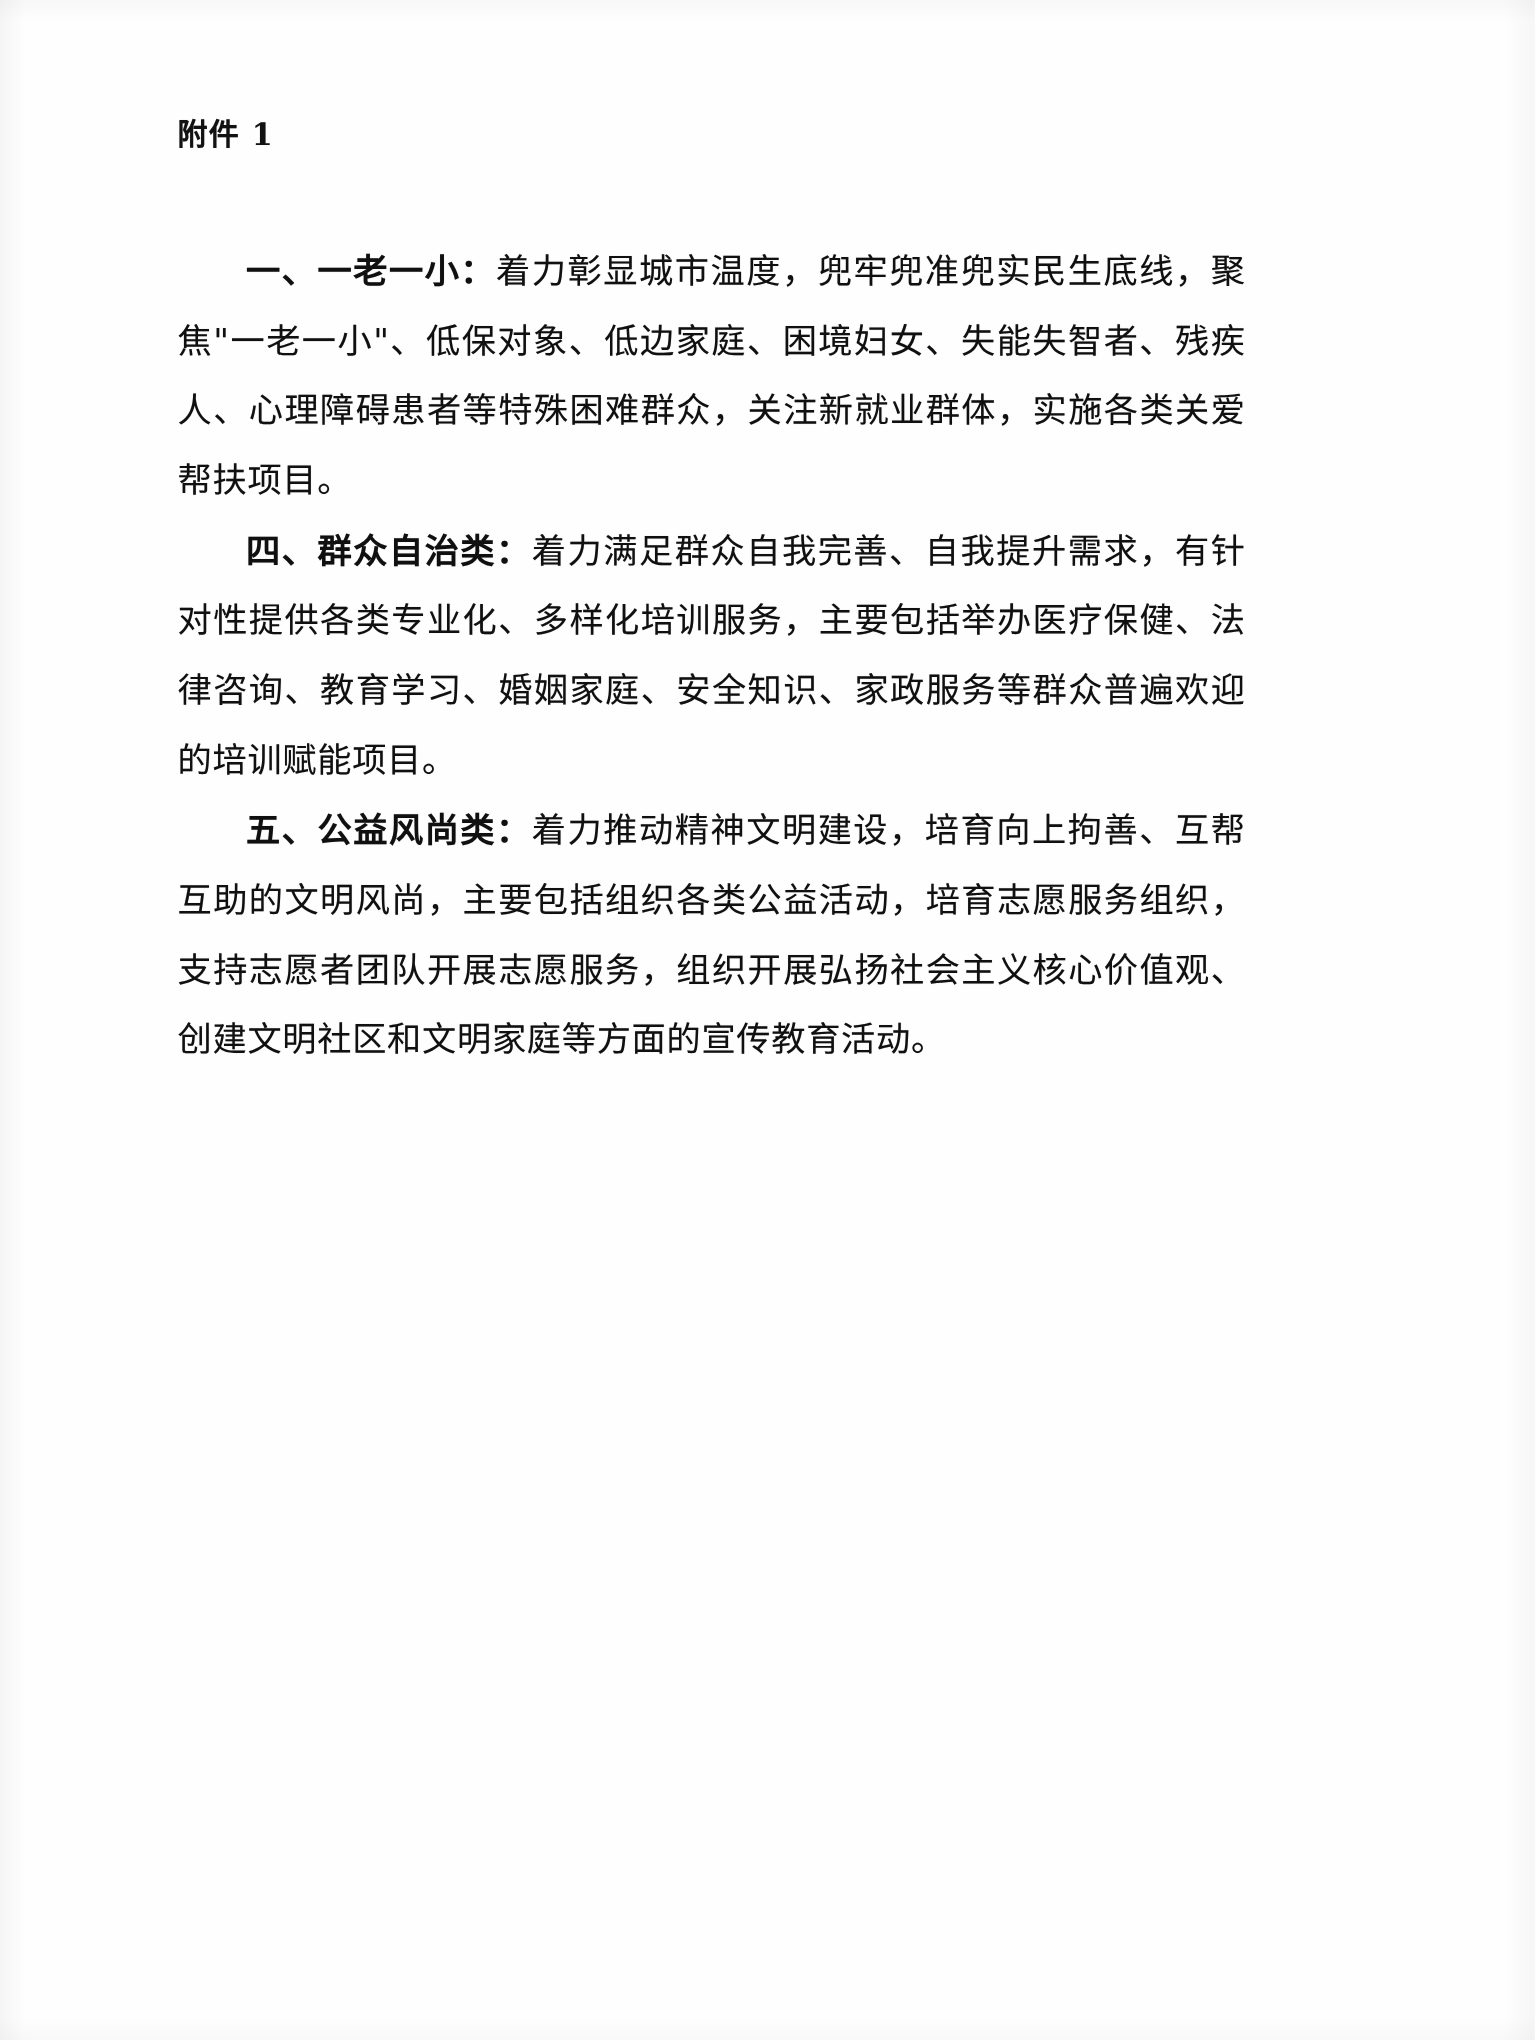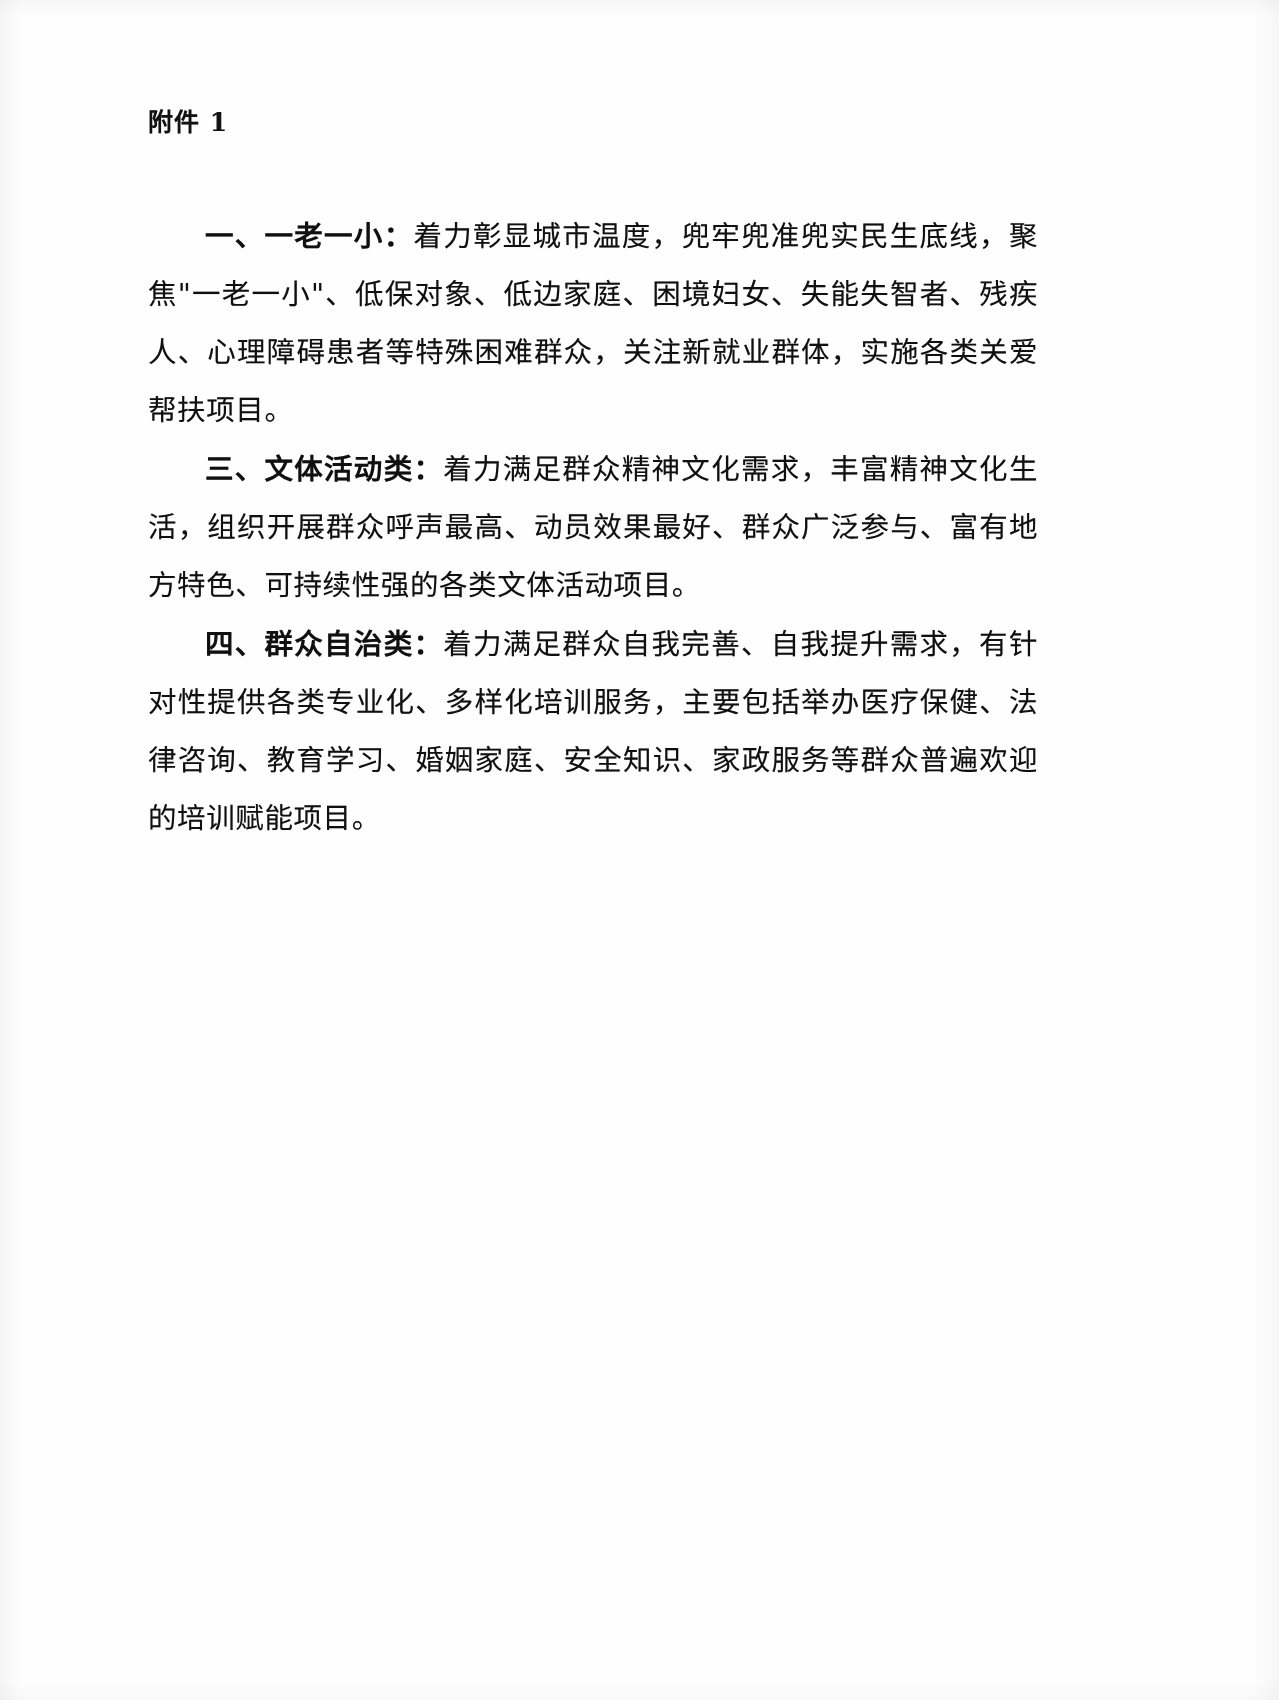--- a/index.html
+++ b/index.html
@@ -24,21 +24,21 @@
       linear-gradient(to right, rgba(0,0,0,0.035) 0px, rgba(0,0,0,0) 22px),
       linear-gradient(to left, rgba(0,0,0,0.030) 0px, rgba(0,0,0,0) 26px),
       linear-gradient(to bottom, rgba(0,0,0,0.028) 0px, rgba(0,0,0,0) 18px),
       linear-gradient(to top, rgba(0,0,0,0.022) 0px, rgba(0,0,0,0) 20px),
       #fefefe;
   }
 
   .content {
     position: absolute;
     left: 148px;
-    top: 10px;
+    top: 0;
     width: 890px;
     height: 1280px;
   }
 
   .attachment-label {
     position: absolute;
     left: 0px;
     top: 92px;
     font-size: 25px;
     font-weight: 700;
@@ -98,21 +98,21 @@
   <div class="content">
 
     <div class="attachment-label">附件 1</div>
 
 
     <div class="body-text">
       <p class="para">
         <span class="lead">一、</span><span class="lead">一老一小：</span><span>着力彰显城市温度，兜牢兜准兜实民生底线，聚焦"一老一小"、低保对象、低边家庭、困境妇女、失能失智者、残疾人、心理障碍患者等特殊困难群众，关注新就业群体，实施各类关爱帮扶项目。</span>
       </p>
       <p class="para">
-        <span class="lead">三、</span><span class="lead">文体活动类：</span><span>着力满足群众精神文化需求，丰富精神文化生活，组织开展群众呼声最高、动员效果最好、群众广泛参与、富有地方特色、可持续性强的各类文体活动项目。</span>
+        <span class="lead">四、</span><span class="lead">群众自治类：</span><span>着力满足群众自我完善、自我提升需求，有针对性提供各类专业化、多样化培训服务，主要包括举办医疗保健、法律咨询、教育学习、婚姻家庭、安全知识、家政服务等群众普遍欢迎的培训赋能项目。</span>
       </p>
       <p class="para">
-        <span class="lead">四、</span><span class="lead">群众自治类：</span><span>着力满足群众自我完善、自我提升需求，有针对性提供各类专业化、多样化培训服务，主要包括举办医疗保健、法律咨询、教育学习、婚姻家庭、安全知识、家政服务等群众普遍欢迎的培训赋能项目。</span>
+        <span class="lead">五、</span><span class="lead">公益风尚类：</span><span>着力推动精神文明建设，培育向上拘善、互帮互助的文明风尚，主要包括组织各类公益活动，培育志愿服务组织，支持志愿者团队开展志愿服务，组织开展弘扬社会主义核心价值观、创建文明社区和文明家庭等方面的宣传教育活动。</span>
       </p>
     </div>
 
   </div>
 </div>
 
 </body></html>

